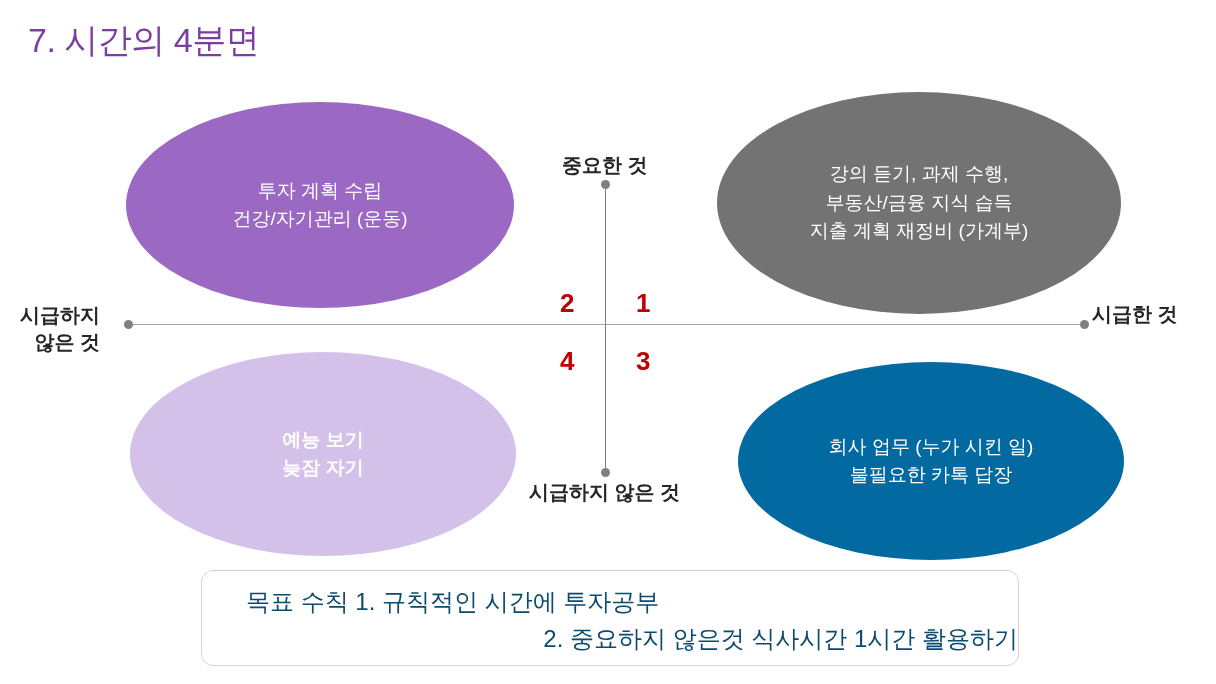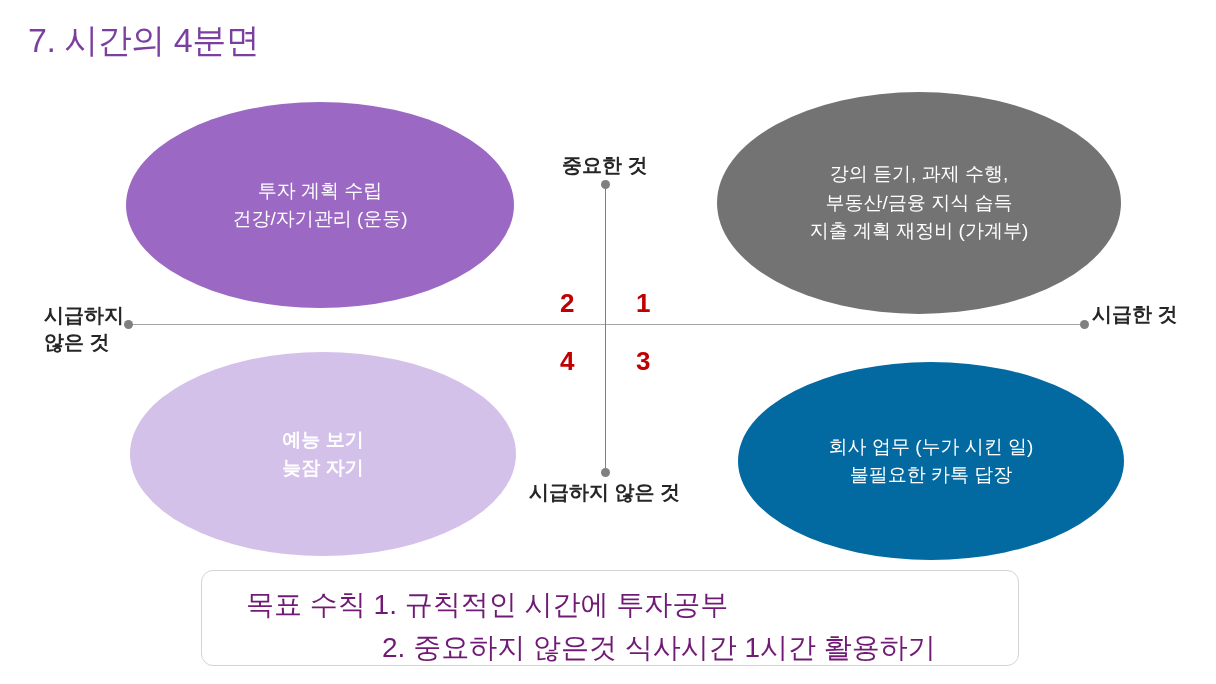--- a/index.html
+++ b/index.html
@@ -63,21 +63,21 @@
     position: absolute;
     font-size: 20px;
     font-weight: bold;
     color: #262626;
     line-height: 1.35;
     white-space: nowrap;
   }
   #label-top    { left: 562px; top: 152px; }
   #label-bottom { left: 529px; top: 479px; }
   #label-right  { left: 1092px; top: 301px; }
-  #label-left   { left: 44px; top: 302px; text-align: left; }
+  #label-left   { left: 20px; top: 302px; text-align: right; }
 
   
   .qnum {
     position: absolute;
     font-size: 26px;
     font-weight: bold;
     color: #c00000;
     line-height: 1;
   }
   #qnum-1 { left: 636px; top: 290px; }
@@ -129,27 +129,27 @@
     top: 570px;
     width: 818px;
     height: 96px;
     border: 1.5px solid #d4d4d4;
     border-radius: 12px;
     background: #ffffff;
     box-sizing: border-box;
     padding: 12px 0 0 0;
   }
   .goal-line {
-    font-size: 28px;
-    color: #701a75;
+    font-size: 24px;
+    color: #0c4a6e;
     line-height: 1.55;
     white-space: nowrap;
   }
   #goal-line-1 { padding-left: 44px; }
-  #goal-line-2 { padding-left: 180px; }
+  #goal-line-2 { padding-left: 180px; text-align: right; }
 </style>
 </head>
 <body>
 
 <div id="slide">
 
   <div id="title">7. 시간의 4분면</div>
 
   <div class="axis-line-h"></div>
   <div class="axis-line-v"></div>

